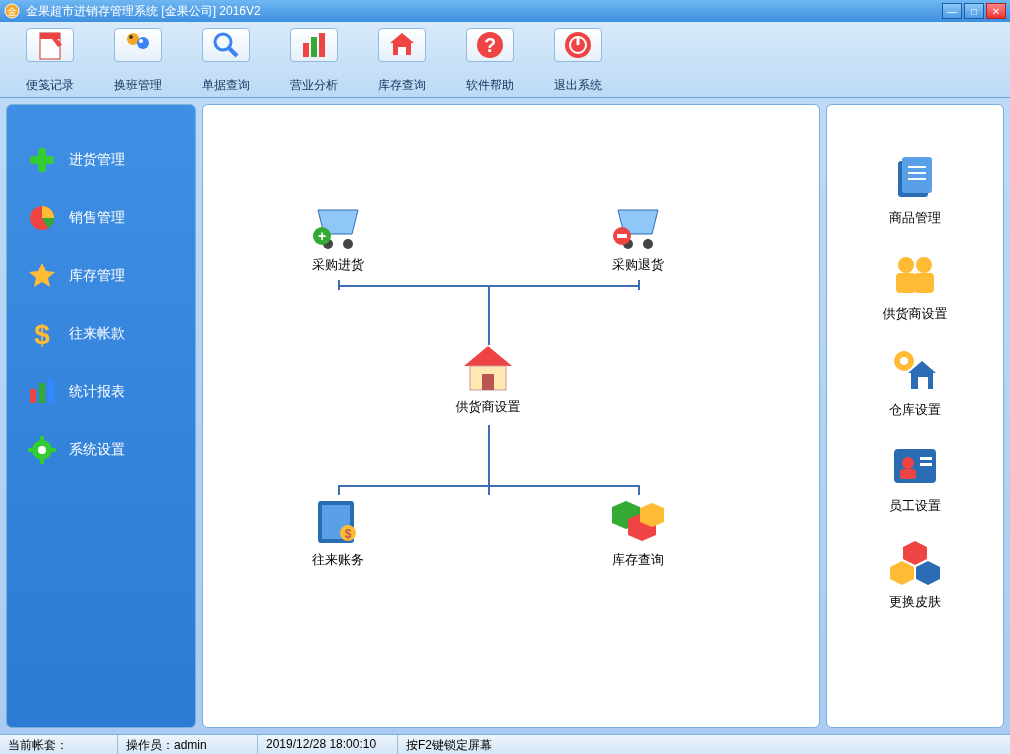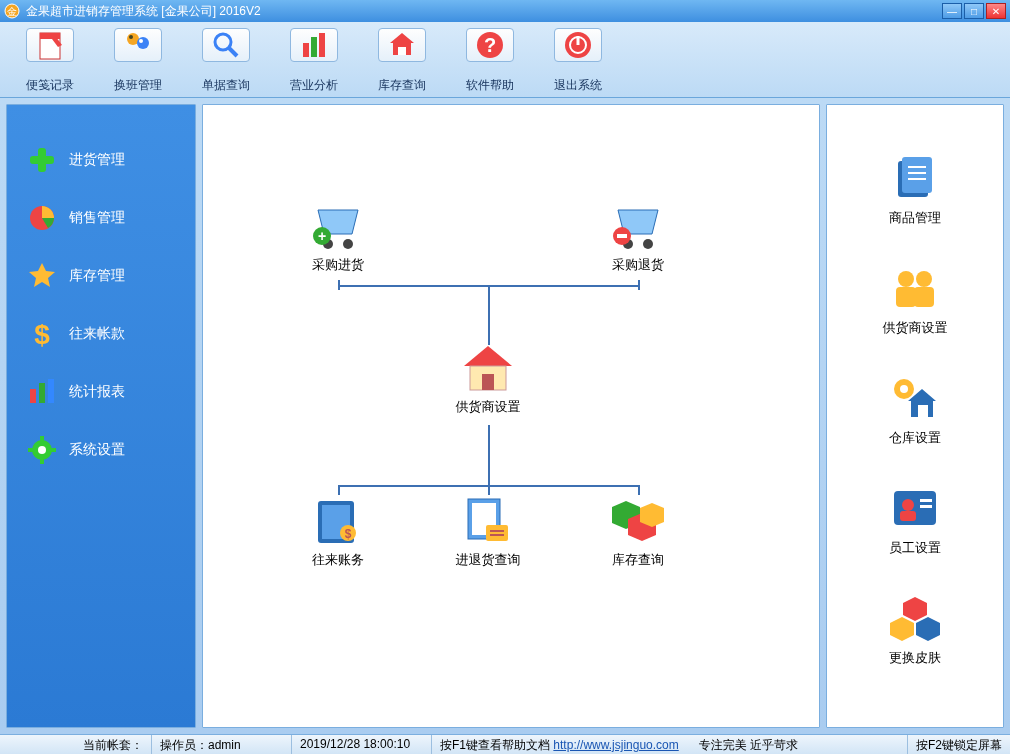--- a/index.html
+++ b/index.html
@@ -10,33 +10,33 @@
 .titlebar .title { flex: 1; }
 .win-btn { width: 20px; height: 16px; margin-left: 2px; border: 1px solid #1b5ea8; background: linear-gradient(#8fc8f8,#4e9ce6); color: #fff; font-size: 10px; display: flex; align-items: center; justify-content: center; cursor: pointer; }
 .win-btn.close { background: linear-gradient(#f88,#e33); border-color: #a22; }
 
 .toolbar { height: 76px; background: linear-gradient(#d8eafa,#bcdaf5); border-bottom: 1px solid #6aa6db; display: flex; padding: 4px 8px; }
 .tool-item { width: 84px; display: flex; flex-direction: column; align-items: center; margin-right: 4px; padding-top: 2px; }
 .tool-item .ti-icon { width: 48px; height: 40px; border: 1px solid #8fb8e0; background: linear-gradient(#fefefe,#e5f0fa); border-radius: 4px; display: flex; align-items: center; justify-content: center; }
 .tool-item .ti-label { font-size: 12px; color: #15315b; margin-top: 15px; }
 
 .body-area { display: flex; height: 636px; background: linear-gradient(#bcdaf5,#a9ccf0); padding: 6px; gap: 6px; }
-.panel { background: #fff; border: 1px solid #7aaedf; border-radius: 1px; }
+.panel { background: #fff; border: 1px solid #7aaedf; border-radius: 6px; }
 .sidebar { width: 190px; background: linear-gradient(#3f8fe4,#2b7ad4); padding: 40px 0 0 20px; }
 .side-item { display: flex; align-items: center; margin-bottom: 28px; cursor: pointer; }
 .side-item .si-icon { width: 30px; height: 30px; margin-right: 12px; }
 .side-item .si-label { color: #fff; font-size: 14px; }
 
 .main { flex: 1; position: relative; }
 .node { position: absolute; width: 90px; text-align: center; cursor: pointer; }
 .node .n-icon { width: 60px; height: 52px; margin: 0 auto; }
 .node .n-label { font-size: 13px; color: #000; margin-top: 0; font-weight: 500; }
 .connector { position: absolute; background: #3d70b2; }
 
-.right-panel { width: 178px; padding: 50px 0 0 0; display: flex; flex-direction: column; align-items: center; gap: 38px; }
+.right-panel { width: 178px; padding: 50px 0 0 0; display: flex; flex-direction: column; align-items: center; gap: 24px; }
 .r-item { width: 80px; text-align: center; cursor: pointer; }
 .r-item .r-icon { width: 50px; height: 46px; margin: 0 auto; }
 .r-item .r-label { font-size: 13px; color: #000; margin-top: 4px; }
 
 .statusbar { height: 20px; background: linear-gradient(#eef5fc,#d2e5f6); border-top: 1px solid #7aaedf; display: flex; font-size: 12px; }
 .sb-cell { padding: 2px 8px; border-right: 1px solid #9cbfe0; white-space: nowrap; }
 .sb-link { color: #1a56b3; text-decoration: underline; }
 </style>
 </head>
 <body>
@@ -222,29 +222,20 @@
     <div class="node" style="left:90px; top:390px;">
       <svg class="n-icon" viewBox="0 0 60 52">
           <rect x="10" y="6" width="36" height="42" rx="3" fill="#2a6db5"></rect>
           <rect x="14" y="10" width="28" height="34" fill="#5aa0e8"></rect>
           <circle cx="40" cy="38" r="8" fill="#fb3"></circle>
           <text x="40" y="43" font-size="12" text-anchor="middle" fill="#b55" font-weight="bold">$</text>
         </svg>
       <div class="n-label">往来账务</div>
     </div>
 
-    <div class="node" style="left:240px; top:390px;">
-      <svg class="n-icon" viewBox="0 0 60 52">
-          <rect x="10" y="4" width="32" height="40" fill="#5aa0e8" stroke="#2a6db5"></rect>
-          <rect x="14" y="8" width="24" height="32" fill="#fff"></rect>
-          <rect x="28" y="30" width="22" height="16" rx="2" fill="#fb3"></rect>
-          <path d="M32 36h14M32 40h14" stroke="#b55" stroke-width="2"></path>
-        </svg>
-      <div class="n-label">进退货查询</div>
-    </div>
 
     <div class="node" style="left:390px; top:390px;">
       <svg class="n-icon" viewBox="0 0 60 52">
           <path d="M18 6l14 6v16l-14 6-14-6V12z" fill="#3a3"></path>
           <path d="M34 18l14 6v16l-14 6-14-6V24z" fill="#e44"></path>
           <path d="M44 8l12 5v14l-12 5-12-5V13z" fill="#fb3"></path>
         </svg>
       <div class="n-label">库存查询</div>
     </div>
   </div>
@@ -291,25 +282,19 @@
           <path d="M25 2l12 6v12l-12 6-12-6V8z" fill="#e44"></path>
           <path d="M12 22l12 6v12l-12 6L0 40V28z" fill="#fb3"></path>
           <path d="M38 22l12 6v12l-12 6-12-6V28z" fill="#2a6db5"></path>
         </svg>
       <div class="r-label">更换皮肤</div>
     </div>
   </div>
 </div>
 
 <div class="statusbar">
-  <div class="sb-cell" style="width:152px;text-align:right;">当前帐套：</div>
+  <div class="sb-cell" style="width:118px;">当前帐套：</div>
   <div class="sb-cell" style="width:140px;">
     <span>操作员：</span><span>admin</span>
   </div>
   <div class="sb-cell" style="width:140px;">2019/12/28 18:00:10</div>
-  <div class="sb-cell" style="flex:1;">
-    <span>按F1键查看帮助文档</span>
-    <a class="sb-link">http://www.jsjinguo.com</a>
-    &nbsp;&nbsp;&nbsp;&nbsp;
-    <span>专注完美 近乎苛求</span>
-  </div>
   <div class="sb-cell" style="border-right:none;">按F2键锁定屏幕</div>
 </div>
 
 </body></html>

